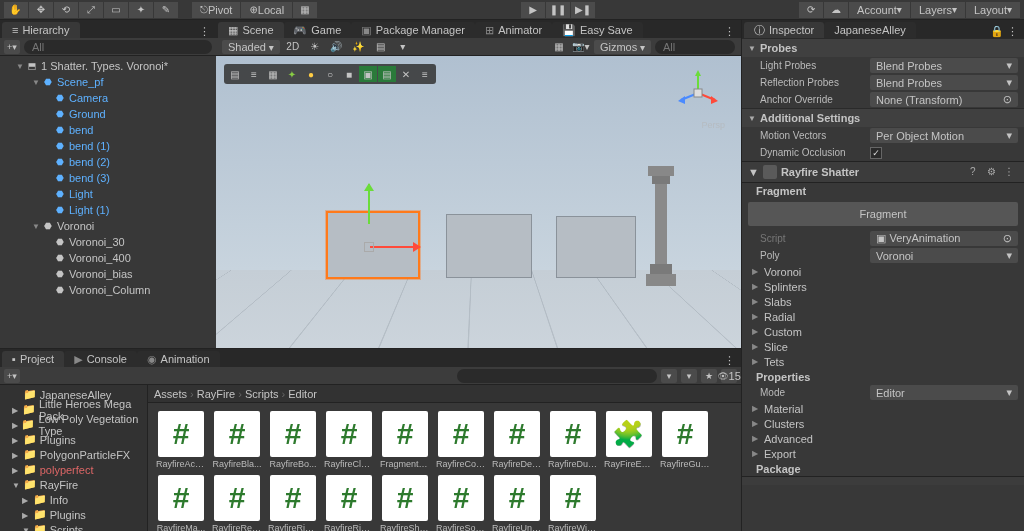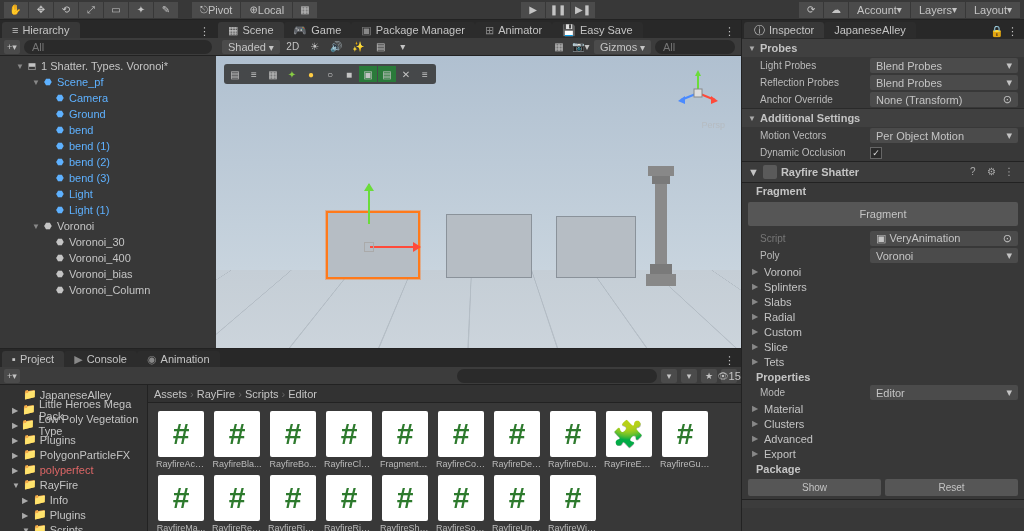--- a/index.html
+++ b/index.html
@@ -428,24 +428,20 @@
             <span>Advanced</span>
           </div>
         </div>
       <div class="foldout">
           <span class="arrow">▶</span>
           <span>Export</span>
         </div>
       <div class="foldout" style="padding-left:14px;font-weight:bold">
           <span>Package</span>
         </div>
-      <div class="btn-pair">
-        <div class="b">Show</div>
-        <div class="b">Reset</div>
-      </div>
       <div class="mat-footer">
         
         
         
       </div>
     </div>
   </div>
 </div>
 
 <div class="bottom-panel" style="position:absolute; left:0; top:348px; width:741px;">

